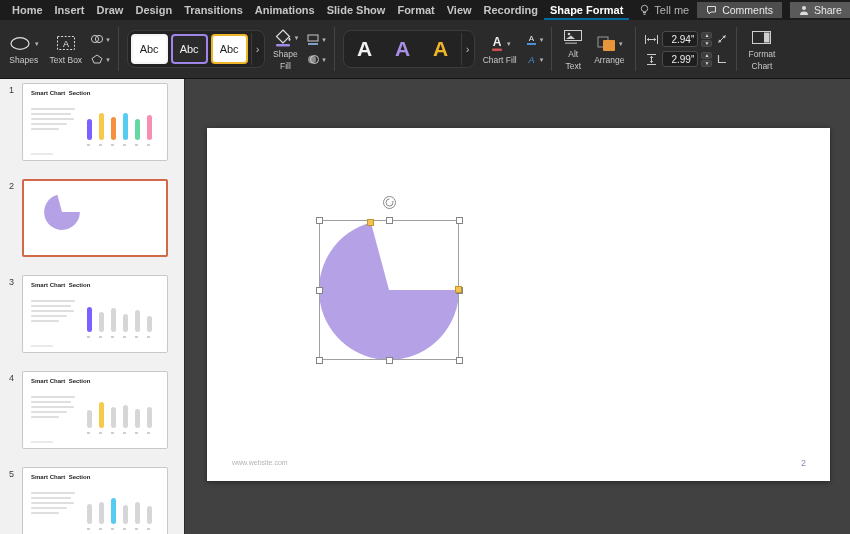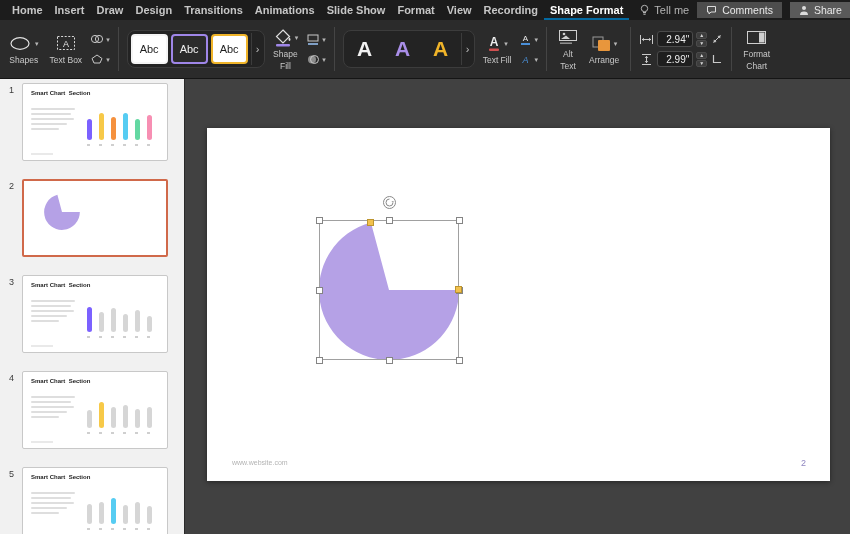--- a/index.html
+++ b/index.html
@@ -254,21 +254,21 @@
     <div class="rbtn">
       <div class="icon-row">
         <span>
           <svg width="16" height="19" viewBox="0 0 16 19">
             <text x="8" y="12" font-size="12" fill="#ececec" text-anchor="middle" font-weight="bold" font-family="Liberation Sans, sans-serif">A</text>
             <rect x="3" y="14.5" width="10" height="2.6" rx="1" fill="#cf5050"></rect>
           </svg>
         </span>
         <span class="chev">▾</span>
       </div>
-      <span>Text Fill</span>
+      <span>Chart Fill</span>
     </div>
 
     <div class="mini-col">
       <div class="mini-btn">
         <span>
           <svg width="13" height="13" viewBox="0 0 13 13">
             <text x="6.5" y="8" font-size="8" fill="#ececec" text-anchor="middle" font-family="Liberation Sans, sans-serif">A</text>
             <rect x="2" y="10" width="9" height="2" fill="#4a90d9"></rect>
           </svg>
         </span>

